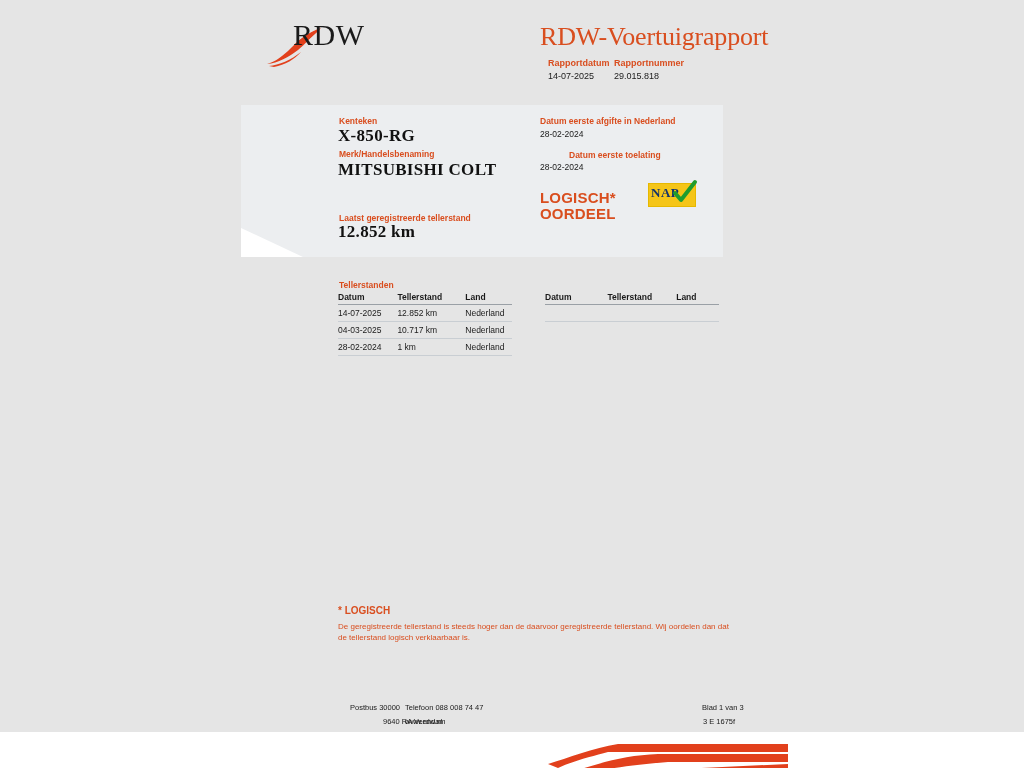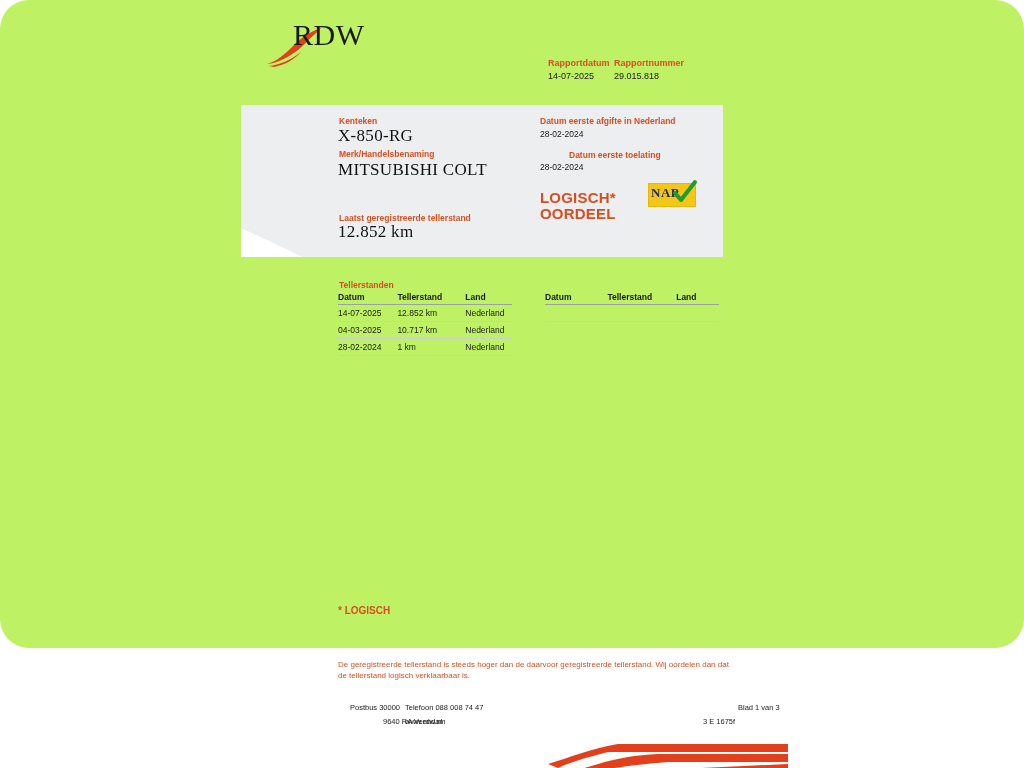--- a/index.html
+++ b/index.html
@@ -12,23 +12,22 @@
     height: 768px;
     position: relative;
     font-family: "Liberation Sans", sans-serif;
     color: #1a1a1a;
     overflow: hidden;
   }
   .page {
     position: absolute;
     left: 0; top: 0;
     width: 1024px;
-    height: 648px;
-    background: #bef264;
-    border-radius: 29px;
+    height: 732px;
+    background: #e5e5e5;
   }
 
   
   .logo-mark {
     position: absolute;
     left: 265px;
     top: 28px;
     width: 66px;
     height: 40px;
   }
@@ -99,20 +98,21 @@
     font-size: 8.5px;
     font-weight: bold;
     text-align: center;
   }
   .f-value-big {
     position: absolute;
     font-family: "Liberation Serif", serif;
     font-size: 17px;
     color: #111;
     letter-spacing: 0.3px;
+    font-weight: bold;
   }
   .f-value-sm {
     position: absolute;
     font-size: 8.5px;
     color: #1a1a1a;
   }
 
   #kenteken-label { left: 339px; top: 116px; }
   #kenteken-value { left: 338px; top: 126px; }
   #merk-label     { left: 339px; top: 149px; }
@@ -215,34 +215,33 @@
     color: #d94e1f;
   }
   .note-body {
     position: absolute;
     left: 338px;
     top: 621px;
     width: 396px;
     font-size: 8px;
     line-height: 11px;
     color: #d94e1f;
-    margin-top: 38px;
   }
 
   
   .foot {
     position: absolute;
     font-size: 7.5px;
     color: #1a1a1a;
   }
   #foot-postbus { left: 350px; top: 703px; }
   #foot-city    { left: 339px; top: 717px; padding-left: 44px; }
   #foot-tel     { left: 405px; top: 703px; }
   #foot-web     { left: 405px; top: 717px; }
-  #foot-blad    { left: 696px; top: 703px; padding-left: 42px; }
+  #foot-blad    { left: 660px; top: 703px; padding-left: 42px; }
   #foot-code    { left: 703px; top: 717px; }
 
   .foot-graphic {
     position: absolute;
     left: 548px;
     top: 742px;
     width: 240px;
     height: 28px;
   }
 </style>
@@ -253,20 +252,21 @@
 
   <div class="logo-mark">
     <svg width="66" height="40" viewBox="0 0 66 40">
       <path d="M2 36 C10 34, 18 28, 26 20 C32 14, 40 6, 52 2 C46 10, 40 16, 33 22 C24 29, 13 35, 2 36 Z" fill="#e2401c"></path>
       <path d="M4 38 C14 37, 26 32, 36 24 C30 31, 20 37, 9 39 Z" fill="#e2401c"></path>
       <path d="M30 16 C38 9, 47 3, 56 0 C50 7, 42 13, 34 18 Z" fill="#e2401c"></path>
     </svg>
   </div>
   <div class="logo-text">RDW</div>
 
+  <div class="report-title">RDW-Voertuigrapport</div>
 
   <div class="rep-meta">
     <span class="col c1">
       <span class="lbl">Rapportdatum</span>
       <span class="val">14-07-2025</span>
     </span><span class="col c2">
       <span class="lbl">Rapportnummer</span>
       <span class="val">29.015.818</span>
     </span>
   </div>

